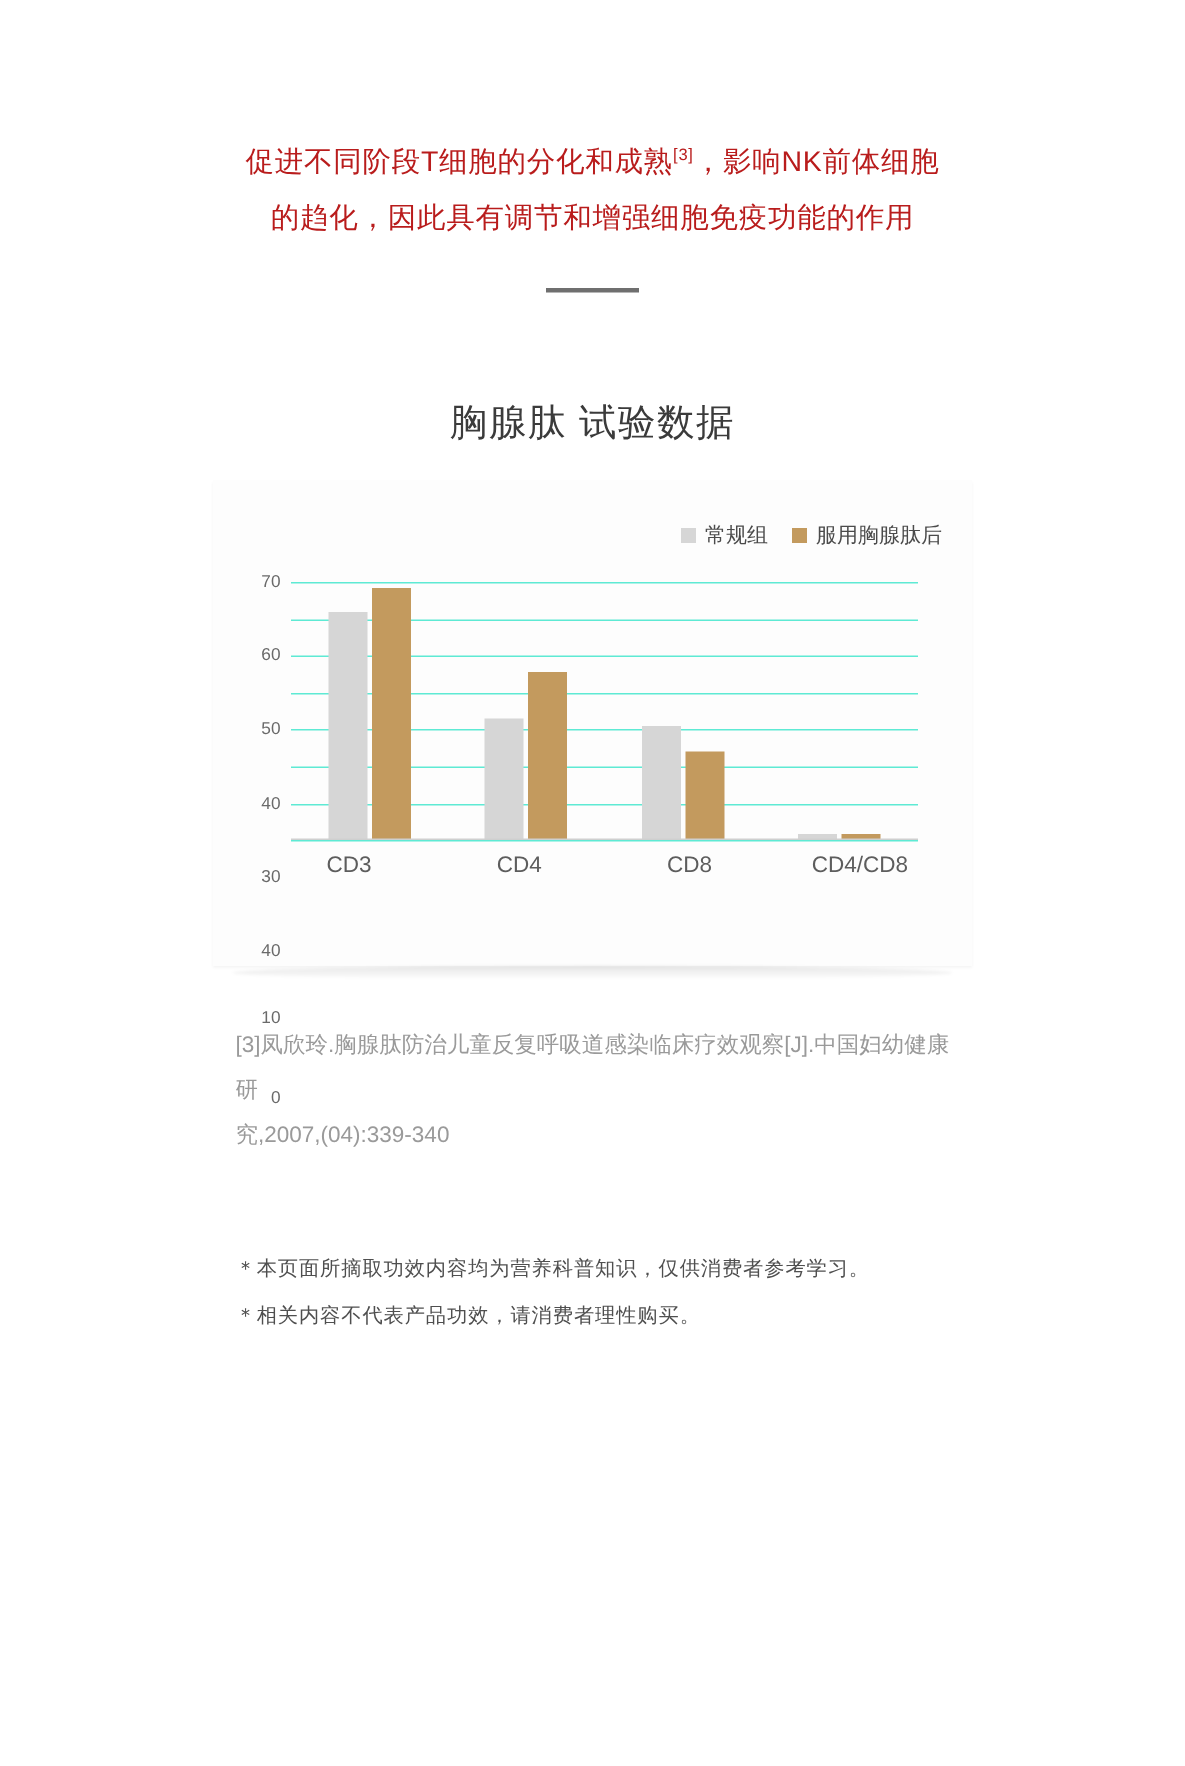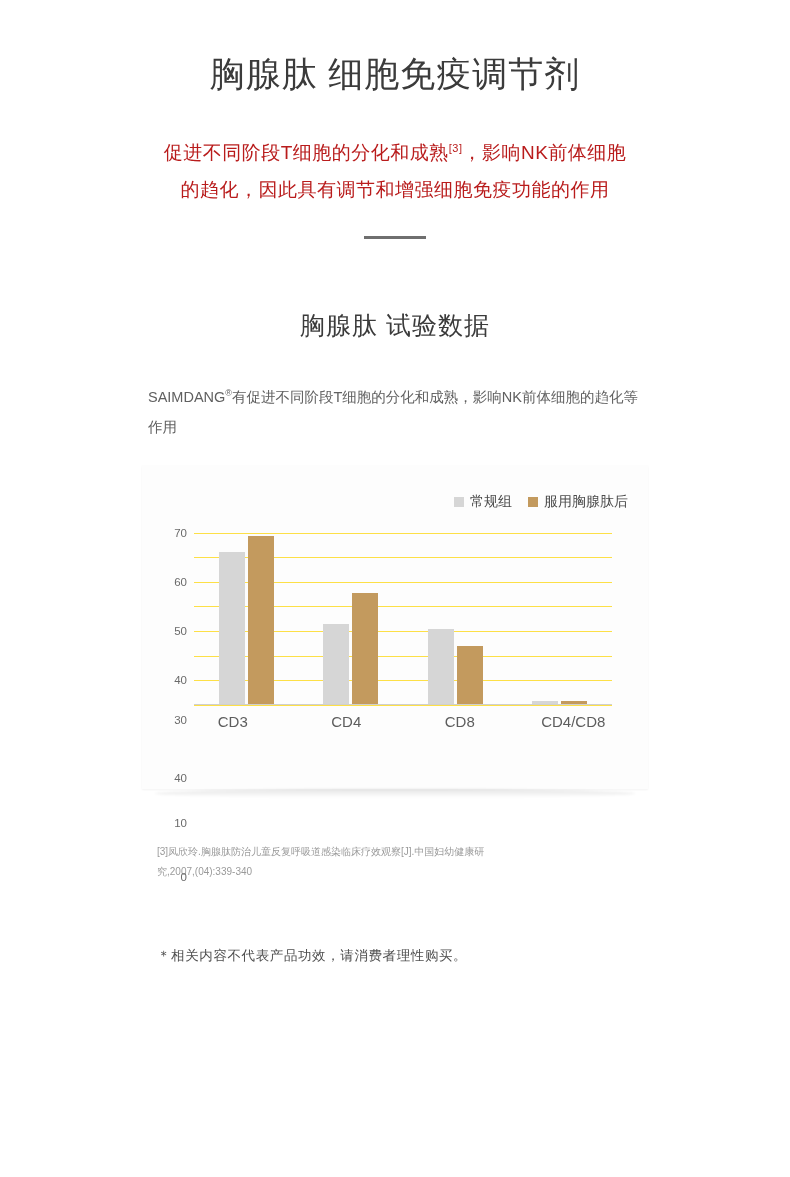--- a/index.html
+++ b/index.html
@@ -125,21 +125,21 @@
     left: 52px;
     top: 68px;
     width: 418px;
     height: 172px;
   }
   .grid-line {
     position: absolute;
     left: 0;
     width: 100%;
     height: 1px;
-    background: #fde047;
+    background: #5eead4;
   }
   .axis-base {
     position: absolute;
     left: 0;
     bottom: 0;
     width: 100%;
     height: 1px;
     background: #cfcfcf;
   }
   .y-label {
@@ -184,23 +184,23 @@
   }
   .x-labels > div {
     flex: 1 1 0;
     text-align: center;
     font-size: 15px;
     color: #5d5d5d;
   }
 
   
   .citation {
-    margin: 44px auto 0;
+    margin: 29px auto 0;
     width: 500px;
-    font-size: 10px;
+    font-size: 15px;
     line-height: 2.0;
     color: #9a9a9a;
     padding-left: 12px;
     box-sizing: border-box;
   }
 
   
   .footnotes {
     margin: 58px auto 0;
     width: 500px;
@@ -211,33 +211,29 @@
     color: #4f4f4f;
     letter-spacing: 0.6px;
   }
 </style>
 </head>
 <body>
 
 <div class="page">
 
   <div class="hero">
-    <h1 class="hero-title">胸腺肽 细胞免疫调节剂</h1>
     <div class="hero-sub">
       <span>促进不同阶段T细胞的分化和成熟</span><sup>[3]</sup><span>，影响NK前体细胞</span><br>
       <span>的趋化，因此具有调节和增强细胞免疫功能的作用</span>
     </div>
     <div class="divider"></div>
   </div>
 
   <div class="section-title">胸腺肽 试验数据</div>
 
-  <div class="lead">
-    <span>SAIMDANG</span><sup>®</sup><span>有促进不同阶段T细胞的分化和成熟，影响NK前体细胞的趋化等作用</span>
-  </div>
 
   <div class="chart-wrap">
     <div class="chart-card">
 
       <div class="legend">
         <div class="legend-item">
           <span class="legend-swatch" style="background: rgb(214, 214, 214);"></span>
           <span>常规组</span>
         </div>
         <div class="legend-item">
@@ -251,21 +247,21 @@
             <div class="grid-line" style="top: 172px;">
               <div class="y-label" style="top: 172px;">0</div>
             </div>
             <div class="grid-line" style="top: 147.429px;">
               <div class="y-label" style="top: 143px;">10</div>
             </div>
             <div class="grid-line" style="top: 122.857px;">
               <div class="y-label" style="top: 122.857px;">40</div>
             </div>
             <div class="grid-line" style="top: 98.2857px;">
-              <div class="y-label" style="top: 89px;">30</div>
+              <div class="y-label" style="top: 99px;">30</div>
             </div>
             <div class="grid-line" style="top: 73.7143px;">
               <div class="y-label" style="top: 73.7143px;">40</div>
             </div>
             <div class="grid-line" style="top: 49.1429px;">
               <div class="y-label" style="top: 49.1429px;">50</div>
             </div>
             <div class="grid-line" style="top: 24.5714px;">
               <div class="y-label" style="top: 24.5714px;">60</div>
             </div>
@@ -303,16 +299,17 @@
     </div>
     <div class="chart-shadow"></div>
   </div>
 
   <div class="citation">
     <div>[3]凤欣玲.胸腺肽防治儿童反复呼吸道感染临床疗效观察[J].中国妇幼健康研</div>
     <div>究,2007,(04):339-340</div>
   </div>
 
   <div class="footnotes">
+    <div>＊本页面所摘取功效内容均为营养科普知识，仅供消费者参考学习。</div>
     <div>＊相关内容不代表产品功效，请消费者理性购买。</div>
   </div>
 
 </div>
 
 </body></html>

